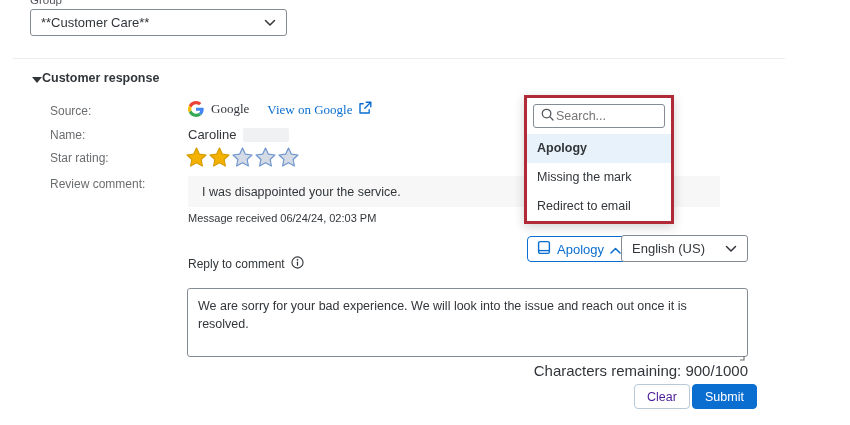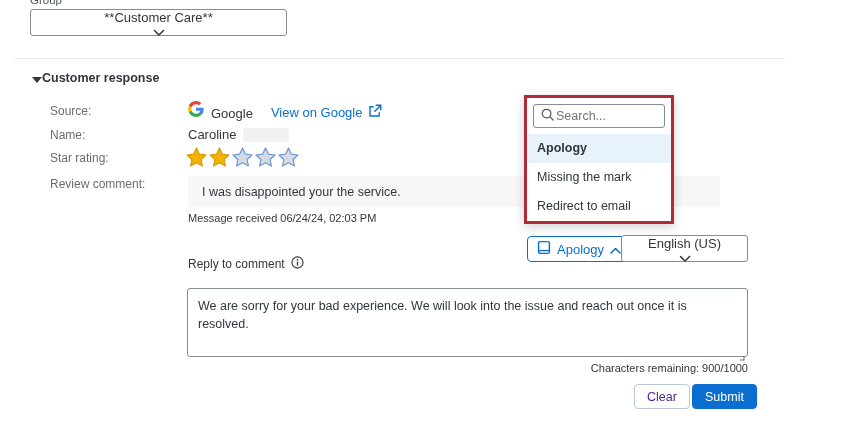--- a/index.html
+++ b/index.html
@@ -5,34 +5,34 @@
   * { box-sizing: border-box; margin: 0; padding: 0; }
   html,body { width: 850px; height: 425px; background: #ffffff; overflow: hidden;
     font-family: "Liberation Sans", sans-serif; color: #32363a; position: relative; }
 
   .abs { position: absolute; }
 
   
   .group-label { left: 30px; top: -6px; font-size: 11.5px; color: #515559; }
   .select-box { height: 27px; border: 1px solid #858c94; border-radius: 3px; background: #fff;
     display: flex; align-items: center; justify-content: space-between; padding: 0 10px;
-    font-size: 13px; color: #32363a; cursor: pointer; flex-direction: column; }
+    font-size: 13px; color: #32363a; cursor: pointer; }
   .group-select { left: 30px; top: 9px; width: 257px; }
 
   .divider { left: 13px; top: 58px; width: 772px; height: 1px; background: #ececec; }
 
   
   .section-header { left: 32px; top: 69px; display: flex; align-items: center; gap: 0; cursor: pointer; }
   .section-title { font-size: 12.5px; font-weight: bold; color: #32363a; }
 
   
   .field-label { left: 50px; font-size: 12px; color: #6a6d70; }
   .lbl-source { top: 104px; } .lbl-name { top: 128px; } .lbl-star { top: 151px; } .lbl-review { top: 177px; }
 
-  .source-row { left: 188px; top: 101px; display: flex; align-items: flex-end; }
+  .source-row { left: 188px; top: 101px; display: flex; align-items: flex-start; font-family: Liberation Serif, serif; }
   .source-name { font-size: 13px; margin-left: 7px; }
   .view-link { margin-left: 18px; display: flex; align-items: center; gap: 6px;
     color: #0a6ed1; font-size: 13px; cursor: pointer; }
 
   .name-row { left: 188px; top: 127px; display: flex; align-items: center; }
   .name-value { font-size: 13px; }
   .redaction { width: 46px; height: 14px; background: #f0f1f3; border-radius: 2px; margin-left: 7px; }
 
   .stars { left: 186px; top: 147px; display: flex; gap: 2px; }
 
@@ -58,21 +58,21 @@
   .lang-select { left: 621px; top: 235px; width: 127px; }
 
   
   .reply-label { left: 188px; top: 256px; display: flex; align-items: center; gap: 6px;
     font-size: 12px; color: #32363a; }
   .reply-textarea { left: 187px; top: 288px; width: 561px; height: 69px;
     border: 1px solid #858c94; border-radius: 3px; padding: 8px 10px; font-size: 12.5px;
     color: #32363a; font-family: "Liberation Sans", sans-serif; resize: none; outline: none; line-height: 1.45; }
   .resize-handle { left: 737px; top: 347px; z-index: 2; pointer-events: none; }
   .chars-remaining { left: 187px; top: 362px; width: 561px; text-align: right;
-    font-size: 11px; color: #32363a; }
+    font-size: 15px; color: #32363a; }
 
   
   .btn { height: 25px; padding: 0 12px; border-radius: 4px; font-size: 12.5px;
     display: inline-flex; align-items: center; justify-content: center; cursor: pointer;
     font-family: "Liberation Sans", sans-serif; }
   .btn-clear { left: 634px; top: 384px; background: #fff; color: #4c1d95; border: 1px solid #b9c8d6; }
   .btn-submit { left: 692px; top: 384px; background: #0a6ed1; color: #fff; border: 1px solid #0a6ed1; }
 </style>
 </head>
 <body>

